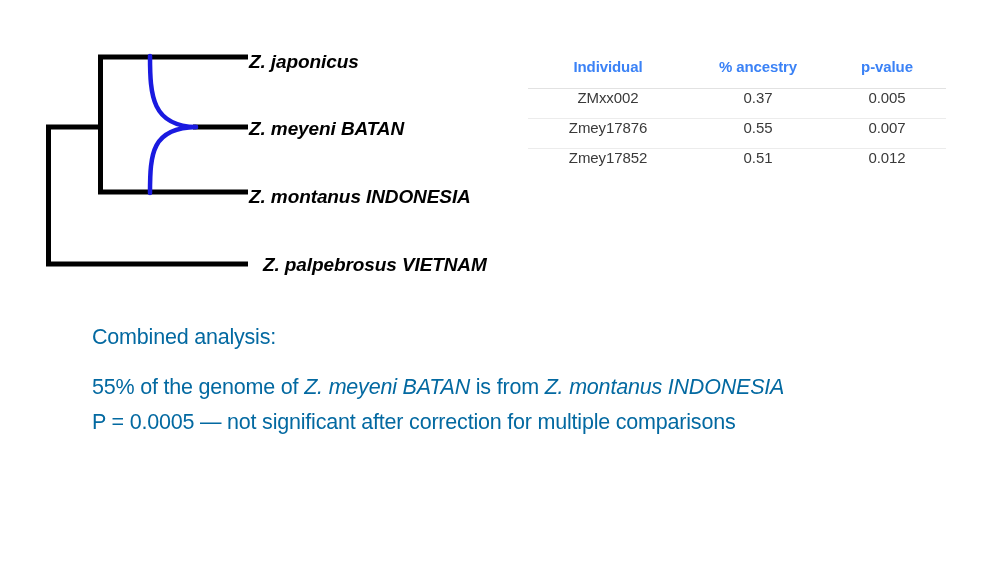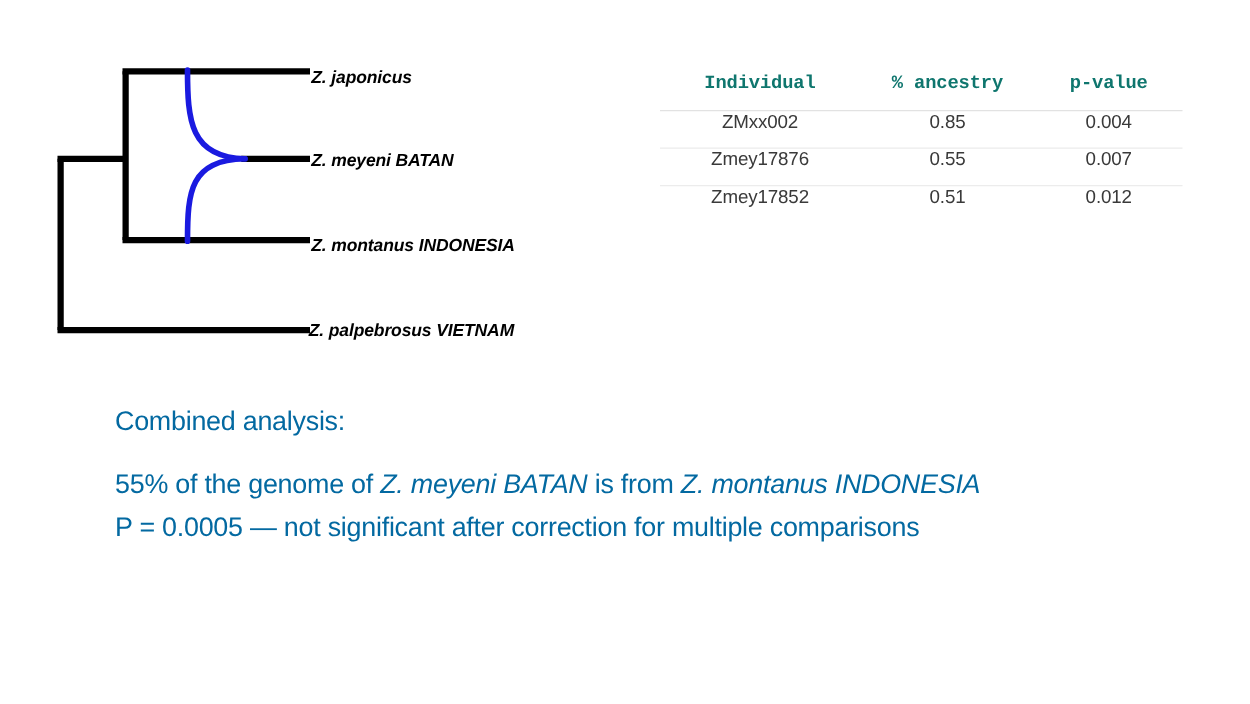--- a/index.html
+++ b/index.html
@@ -28,49 +28,49 @@
   #tree-svg {
     position: absolute;
     left: 0;
     top: 0;
   }
   .taxon-label {
     position: absolute;
     font-family: "Liberation Sans", sans-serif;
     font-weight: bold;
     font-style: italic;
-    font-size: 14px;
+    font-size: 19px;
     letter-spacing: -0.1px;
     white-space: nowrap;
     color: #000000;
     line-height: 1;
     transform: translateY(-50%);
   }
   #label-japonicus   { left: 249px; top: 61px; }
   #label-meyeni      { left: 249px; top: 128px; }
   #label-montanus    { left: 249px; top: 196px; }
-  #label-palpebrosus { left: 247px; top: 264px; }
+  #label-palpebrosus { left: 263px; top: 264px; }
 
   
   #table-panel {
     position: absolute;
     left: 528px;
     top: 58px;
     width: 418px;
   }
   table.ancestry-table {
     width: 418px;
     border-collapse: collapse;
     table-layout: fixed;
   }
   table.ancestry-table th {
-    font-family: Liberation Mono, monospace;
+    font-family: Liberation Sans, sans-serif;
     font-size: 15px;
     font-weight: bold;
-    color: #0f766e;
+    color: #3b82f6;
     text-align: center;
     padding: 0 0 13px 0;
     border-bottom: 1.5px solid #e2e2e2;
     letter-spacing: -0.1px;
   }
   table.ancestry-table td {
     font-family: "Liberation Sans", sans-serif;
     font-size: 15px;
     font-weight: normal;
     color: #3a3a3a;
@@ -153,22 +153,22 @@
     <thead>
       <tr>
         <th>Individual</th>
         <th>% ancestry</th>
         <th>p-value</th>
       </tr>
     </thead>
     <tbody>
       <tr>
         <td>ZMxx002</td>
-        <td>0.85</td>
-        <td>0.004</td>
+        <td>0.37</td>
+        <td>0.005</td>
       </tr>
       <tr>
         <td>Zmey17876</td>
         <td>0.55</td>
         <td>0.007</td>
       </tr>
       <tr>
         <td>Zmey17852</td>
         <td>0.51</td>
         <td>0.012</td>

